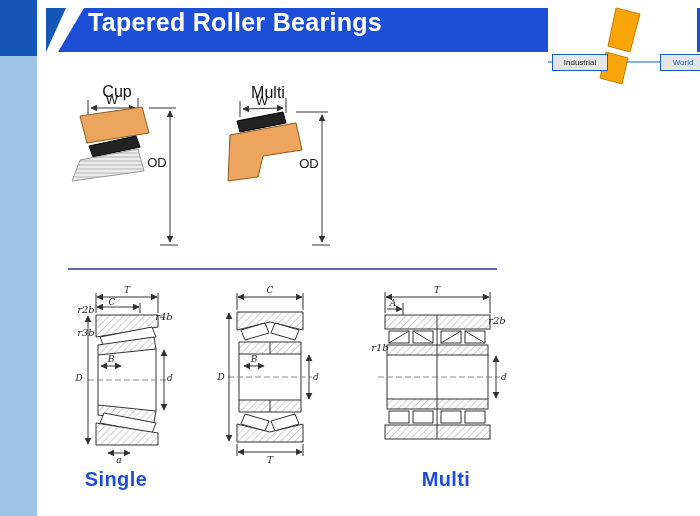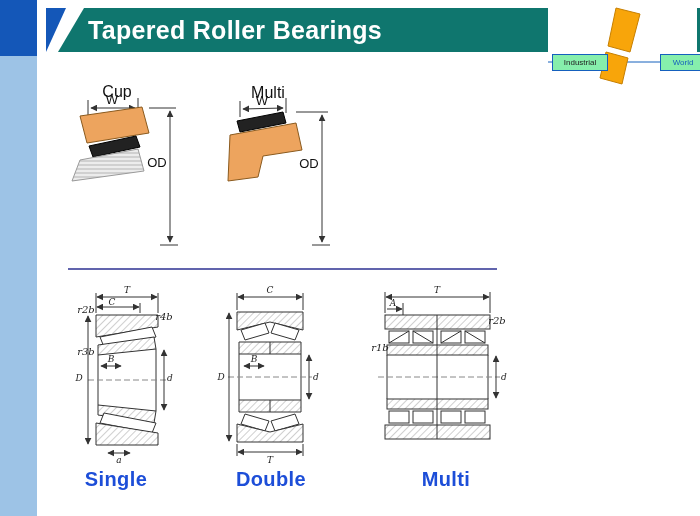--- a/index.html
+++ b/index.html
@@ -4,28 +4,28 @@
 <style>
   *{margin:0;padding:0;box-sizing:border-box}
   html,body{width:700px;height:516px;background:#fff;font-family:"Liberation Sans",sans-serif}
   .slide{position:relative;width:700px;height:516px;background:#fff;overflow:hidden}
 
   
   .sidebar{position:absolute;left:0;top:0;width:37px;height:516px;background:#9DC3E6}
   .corner-square{position:absolute;left:0;top:0;width:37px;height:56px;background:#1457B8}
   .corner-triangle{position:absolute;left:46px;top:8px;width:20px;height:44px;background:#1457B8;
     clip-path:polygon(0 0,100% 0,0 100%)}
-  .header-bar{position:absolute;left:58px;top:8px;width:642px;height:44px;background:#0f766e;
-    clip-path:polygon(26px 0,100% 0,100% 100%,0 100%);display:flex;align-items:center;padding-left:30px}
+  .header-bar{position:absolute;left:58px;top:8px;width:642px;height:44px;background:#1d4ed8;
+    clip-path:polygon(26px 0,100% 0,100% 100%,0 100%);display:flex;align-items:flex-start;padding-left:30px}
   .title{color:#fff;font-size:25px;font-weight:700;letter-spacing:0.3px}
 
   
   .logo{position:absolute;left:548px;top:4px;width:149px;height:86px;background:#fff}
   .logo svg{position:absolute;inset:0}
-  .logo-box{position:absolute;top:50px;height:17px;border:1px solid #1560BD;background:#86efac;
+  .logo-box{position:absolute;top:50px;height:17px;border:1px solid #1560BD;background:#e5e5e5;
     font-size:8px;line-height:15px;text-align:center;color:#222;z-index:2}
   .logo-box.left{left:4px;width:56px}
   .logo-box.right{left:112px;width:46px;color:#1560BD}
 
   .art{position:absolute;left:0;top:0;width:700px;height:516px}
 
   
   .lbl{position:absolute;transform:translate(-50%,-50%);color:#111;white-space:nowrap;z-index:3}
   .t16{font-size:16px}
   .t13{font-size:13px}
@@ -179,35 +179,34 @@
   <span class="lbl t16" style="left:268px;top:93px">Multi</span>
   <span class="lbl t13" style="left:112px;top:99px">W</span>
   <span class="lbl t13" style="left:262px;top:100px">W</span>
   <span class="lbl t13" style="left:157px;top:162px">OD</span>
   <span class="lbl t13" style="left:309px;top:163px">OD</span>
 
   <span class="lbl dim" style="left:127px;top:290px">T</span>
   <span class="lbl dim" style="left:112px;top:302px">C</span>
   <span class="lbl rlbl" style="left:86px;top:309px">r2b</span>
   <span class="lbl rlbl" style="left:164px;top:316px">r4b</span>
-  <span class="lbl rlbl" style="left:86px;top:351px">r3b</span>
+  <span class="lbl rlbl" style="left:86px;top:332px">r3b</span>
   <span class="lbl dim" style="left:111px;top:359px">B</span>
   <span class="lbl dim" style="left:79px;top:378px">D</span>
   <span class="lbl dim" style="left:170px;top:378px">d</span>
   <span class="lbl dim" style="left:119px;top:460px">a</span>
 
   <span class="lbl dim" style="left:270px;top:290px">C</span>
   <span class="lbl dim" style="left:254px;top:359px">B</span>
   <span class="lbl dim" style="left:221px;top:377px">D</span>
   <span class="lbl dim" style="left:316px;top:377px">d</span>
   <span class="lbl dim" style="left:270px;top:460px">T</span>
 
   <span class="lbl dim" style="left:437px;top:290px">T</span>
   <span class="lbl dim" style="left:393px;top:303px">A</span>
   <span class="lbl rlbl" style="left:497px;top:320px">r2b</span>
   <span class="lbl rlbl" style="left:380px;top:347px">r1b</span>
   <span class="lbl dim" style="left:504px;top:377px">d</span>
 
   <span class="lbl caption" style="left:116px;top:479px">Single</span>
-  <span class="lbl caption" style="left:271px;top:479px">Double</span>
   <span class="lbl caption" style="left:446px;top:479px">Multi</span>
 
 </div>
 
 </body></html>

